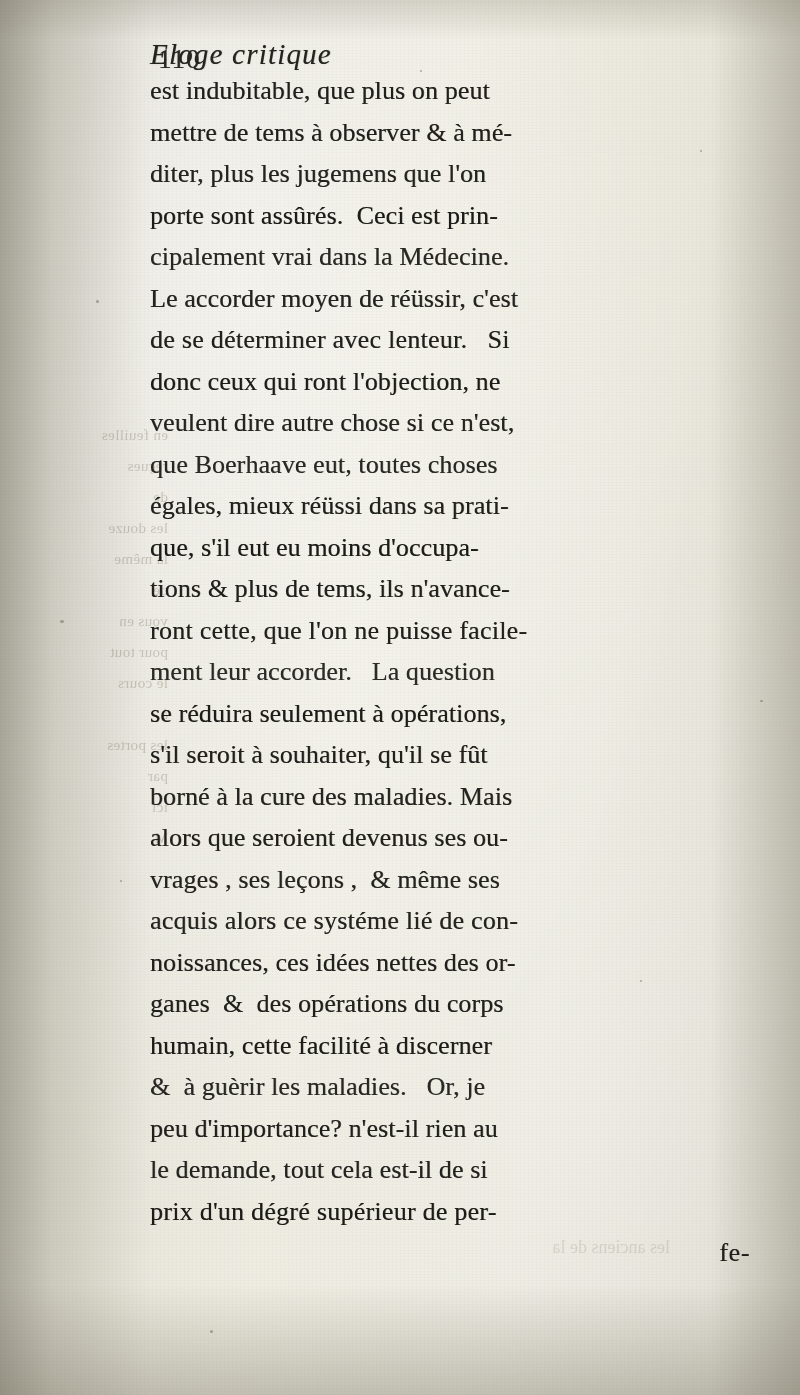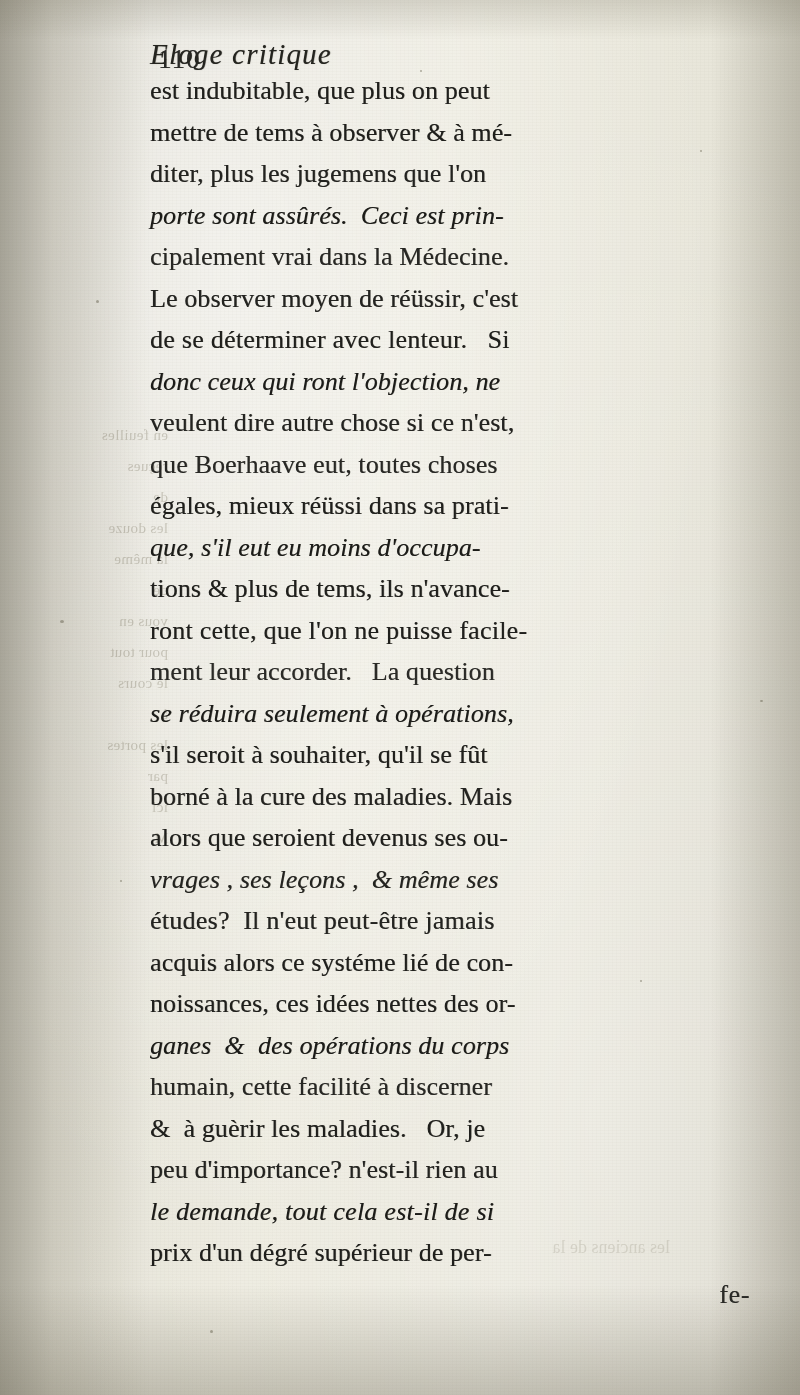--- a/index.html
+++ b/index.html
@@ -151,21 +151,21 @@
     text-shadow: 0.45px 0.35px 0.55px rgba(35,33,26,0.55);
   }
   .line.catch {
     text-align: right;
     padding-right: 10px;
     letter-spacing: 0.6px;
   }
 
   
   .line:nth-child(3n)  { color: #232320; }
-  .line:nth-child(4n)  { color: #1b1b18; font-style: italic; }
+  .line:nth-child(4n)  { color: #1b1b18; }
   .line:nth-child(5n)  { opacity: 0.96; }
   .line:nth-child(7n)  { letter-spacing: 0.25px; }
 
   
   .speck {
     position: absolute;
     background: rgba(92,86,66,0.45);
     border-radius: 50%;
     pointer-events: none;
   }
@@ -201,36 +201,35 @@
     <div id="folio">110</div>
     <div id="runninghead">Eloge critique</div>
   </div>
 
   <div id="textblock">
     <div class="line">est indubitable, que plus on peut</div>
     <div class="line">mettre de tems à observer &amp; à mé-</div>
     <div class="line">diter, plus les jugemens que l'on</div>
     <div class="line">porte sont assûrés.  Ceci est prin-</div>
     <div class="line">cipalement vrai dans la Médecine.</div>
-    <div class="line">Le observer moyen de réüssir, c'est</div>
+    <div class="line">Le accorder moyen de réüssir, c'est</div>
     <div class="line">de se déterminer avec lenteur.   Si</div>
     <div class="line">donc ceux qui ront l'objection, ne</div>
     <div class="line">veulent dire autre chose si ce n'est,</div>
     <div class="line">que Boerhaave eut, toutes choses</div>
     <div class="line">égales, mieux réüssi dans sa prati-</div>
     <div class="line">que, s'il eut eu moins d'occupa-</div>
     <div class="line">tions &amp; plus de tems, ils n'avance-</div>
     <div class="line">ront cette, que l'on ne puisse facile-</div>
     <div class="line">ment leur accorder.   La question</div>
     <div class="line">se réduira seulement à opérations,</div>
     <div class="line">s'il seroit à souhaiter, qu'il se fût</div>
     <div class="line">borné à la cure des maladies. Mais</div>
     <div class="line">alors que seroient devenus ses ou-</div>
     <div class="line">vrages , ses leçons ,  &amp; même ses</div>
-    <div class="line">études?  Il n'eut peut-être jamais</div>
     <div class="line">acquis alors ce systéme lié de con-</div>
     <div class="line">noissances, ces idées nettes des or-</div>
     <div class="line">ganes  &amp;  des opérations du corps</div>
     <div class="line">humain, cette facilité à discerner</div>
     <div class="line">&amp;  à guèrir les maladies.   Or, je</div>
     <div class="line">peu d'importance? n'est-il rien au</div>
     <div class="line">le demande, tout cela est-il de si</div>
     <div class="line">prix d'un dégré supérieur de per-</div>
     <div class="line catch">fe-</div>
   </div>

